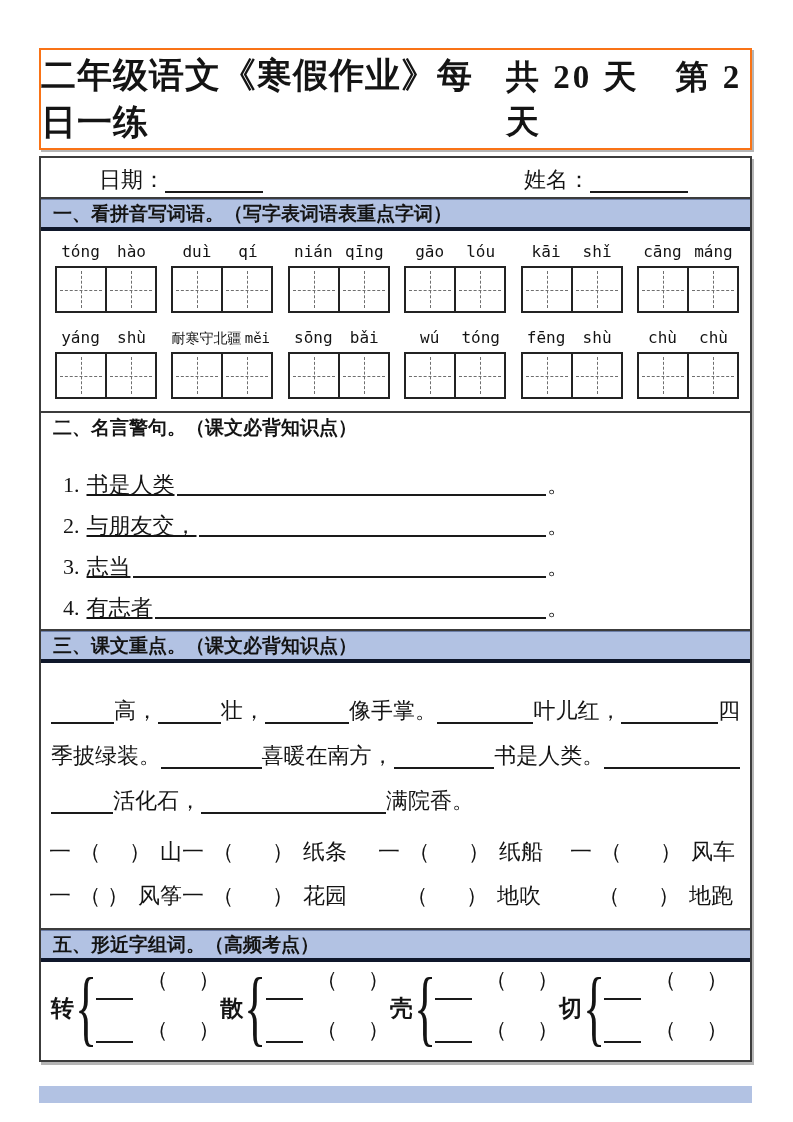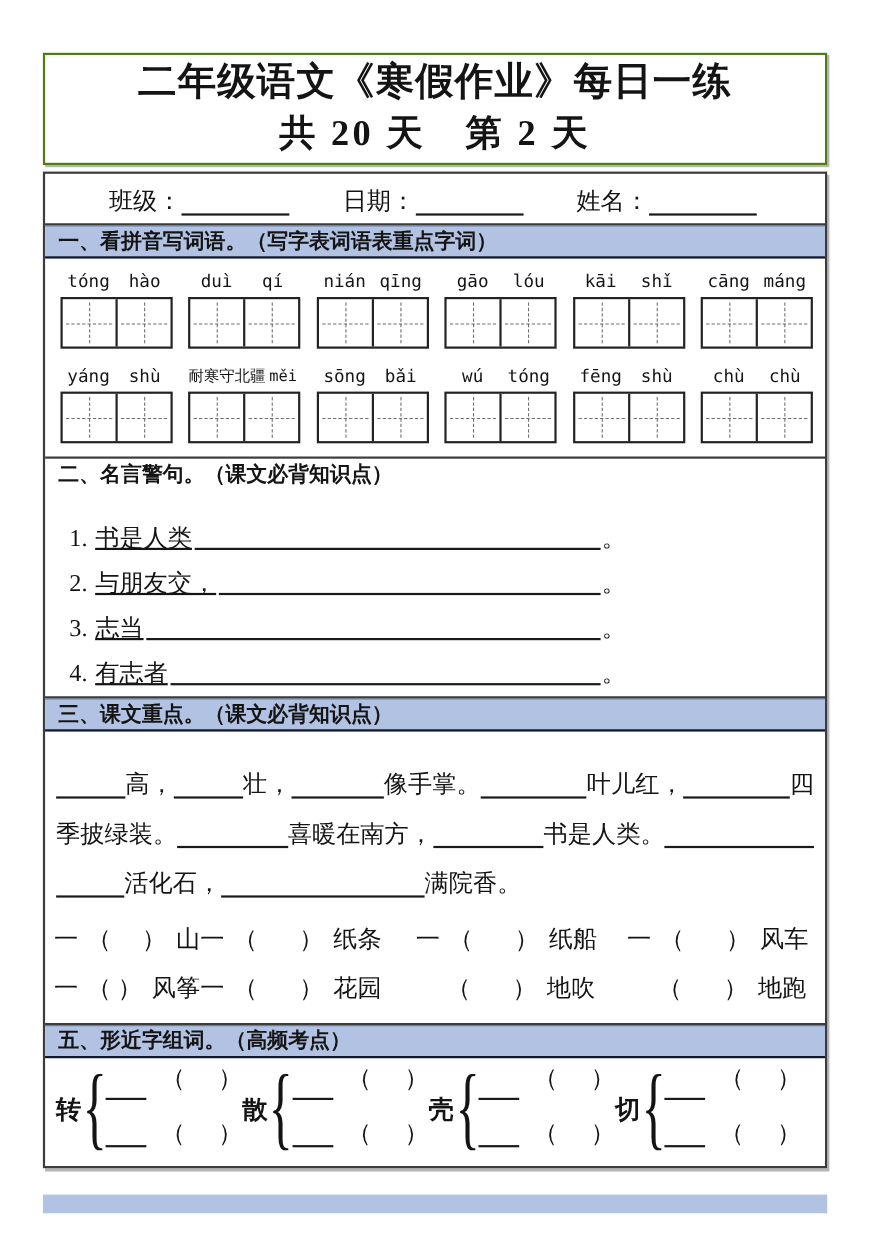--- a/index.html
+++ b/index.html
@@ -7,22 +7,22 @@
   body {
     width:793px; height:1122px; background:#ffffff;
     font-family:"Liberation Serif","DejaVu Serif",serif; color:#141414;
     overflow:hidden;
   }
   .page { position:relative; width:793px; height:1122px; background:#fff; }
 
   
   .title-box {
     position:absolute; left:39px; top:48px; width:713px; height:102px;
-    border:2px solid #4d7c0f; box-shadow:2px 2px 0 #b5b5b5;
-    display:flex; flex-direction:column; align-items:center;
+    border:2px solid #f97316; box-shadow:2px 2px 0 #b5b5b5;
+    display:flex; flex-direction:row; justify-content:center; align-items:center;
     background:#fff;
   }
   .title-l1 { font-size:35px; font-weight:bold; letter-spacing:1px; }
   .title-l2 { font-size:33px; font-weight:bold; letter-spacing:3px; margin-top:2px; }
 
   
   .main-box {
     position:absolute; left:39px; top:156px; width:713px; height:906px;
     border:2px solid #3c3c3c; box-shadow:2px 3px 0 #b5b5b5;
     display:flex; flex-direction:column; background:#fff;
@@ -35,21 +35,21 @@
   .info-label { line-height:26px; }
   .info-blank { width:98px; height:24px; border-bottom:2px solid #1a1a1a; }
 
   
   .hdr {
     border-top:2px solid #3c3c3c;
     font-family:"Liberation Sans","DejaVu Sans",sans-serif;
     font-weight:bold; font-size:19px; line-height:19px;
     padding:5px 10px 4px 12px;
   }
-  .hdr-blue { background:#b2c2e3; border-bottom:2px solid #0f172a;
+  .hdr-blue { background:#b2c2e3; border-bottom:4px solid #0f172a;
               box-shadow:inset 0 1px 0 #6d7fa8; }
 
   
   .s1-body { padding:9px 11px 12px 14px; }
   .pinyin-row { display:flex; justify-content:space-between; }
   .pinyin-row.second { margin-top:13px; }
   .pgroup { width:102px; }
   .plabels { display:flex; font-family:"DejaVu Sans Mono",monospace;
              font-size:16px; line-height:24px; margin-bottom:2px; }
   .plabels span { flex:1; text-align:center; white-space:nowrap; }
@@ -113,24 +113,20 @@
 
   <div class="title-box">
     <div class="title-l1">二年级语文《寒假作业》每日一练</div>
     <div class="title-l2">共 20 天　第 2 天</div>
   </div>
 
   <div class="main-box">
 
     <div class="info-row">
       <div class="info-item">
-        <span class="info-label">班级：</span>
-        <span class="info-blank"></span>
-      </div>
-      <div class="info-item">
         <span class="info-label">日期：</span>
         <span class="info-blank"></span>
       </div>
       <div class="info-item">
         <span class="info-label">姓名：</span>
         <span class="info-blank"></span>
       </div>
     </div>
 
     <div class="hdr hdr-blue">一、看拼音写词语。（写字表词语表重点字词）</div>

